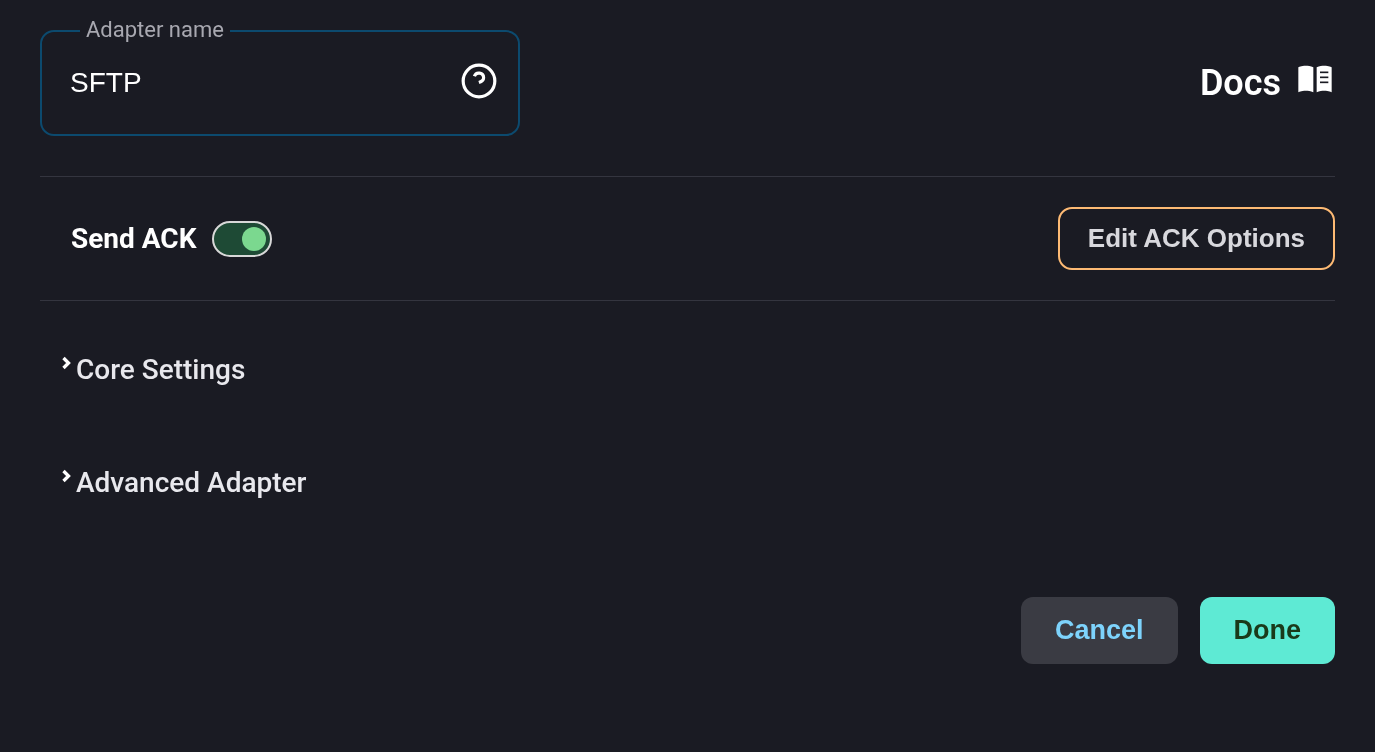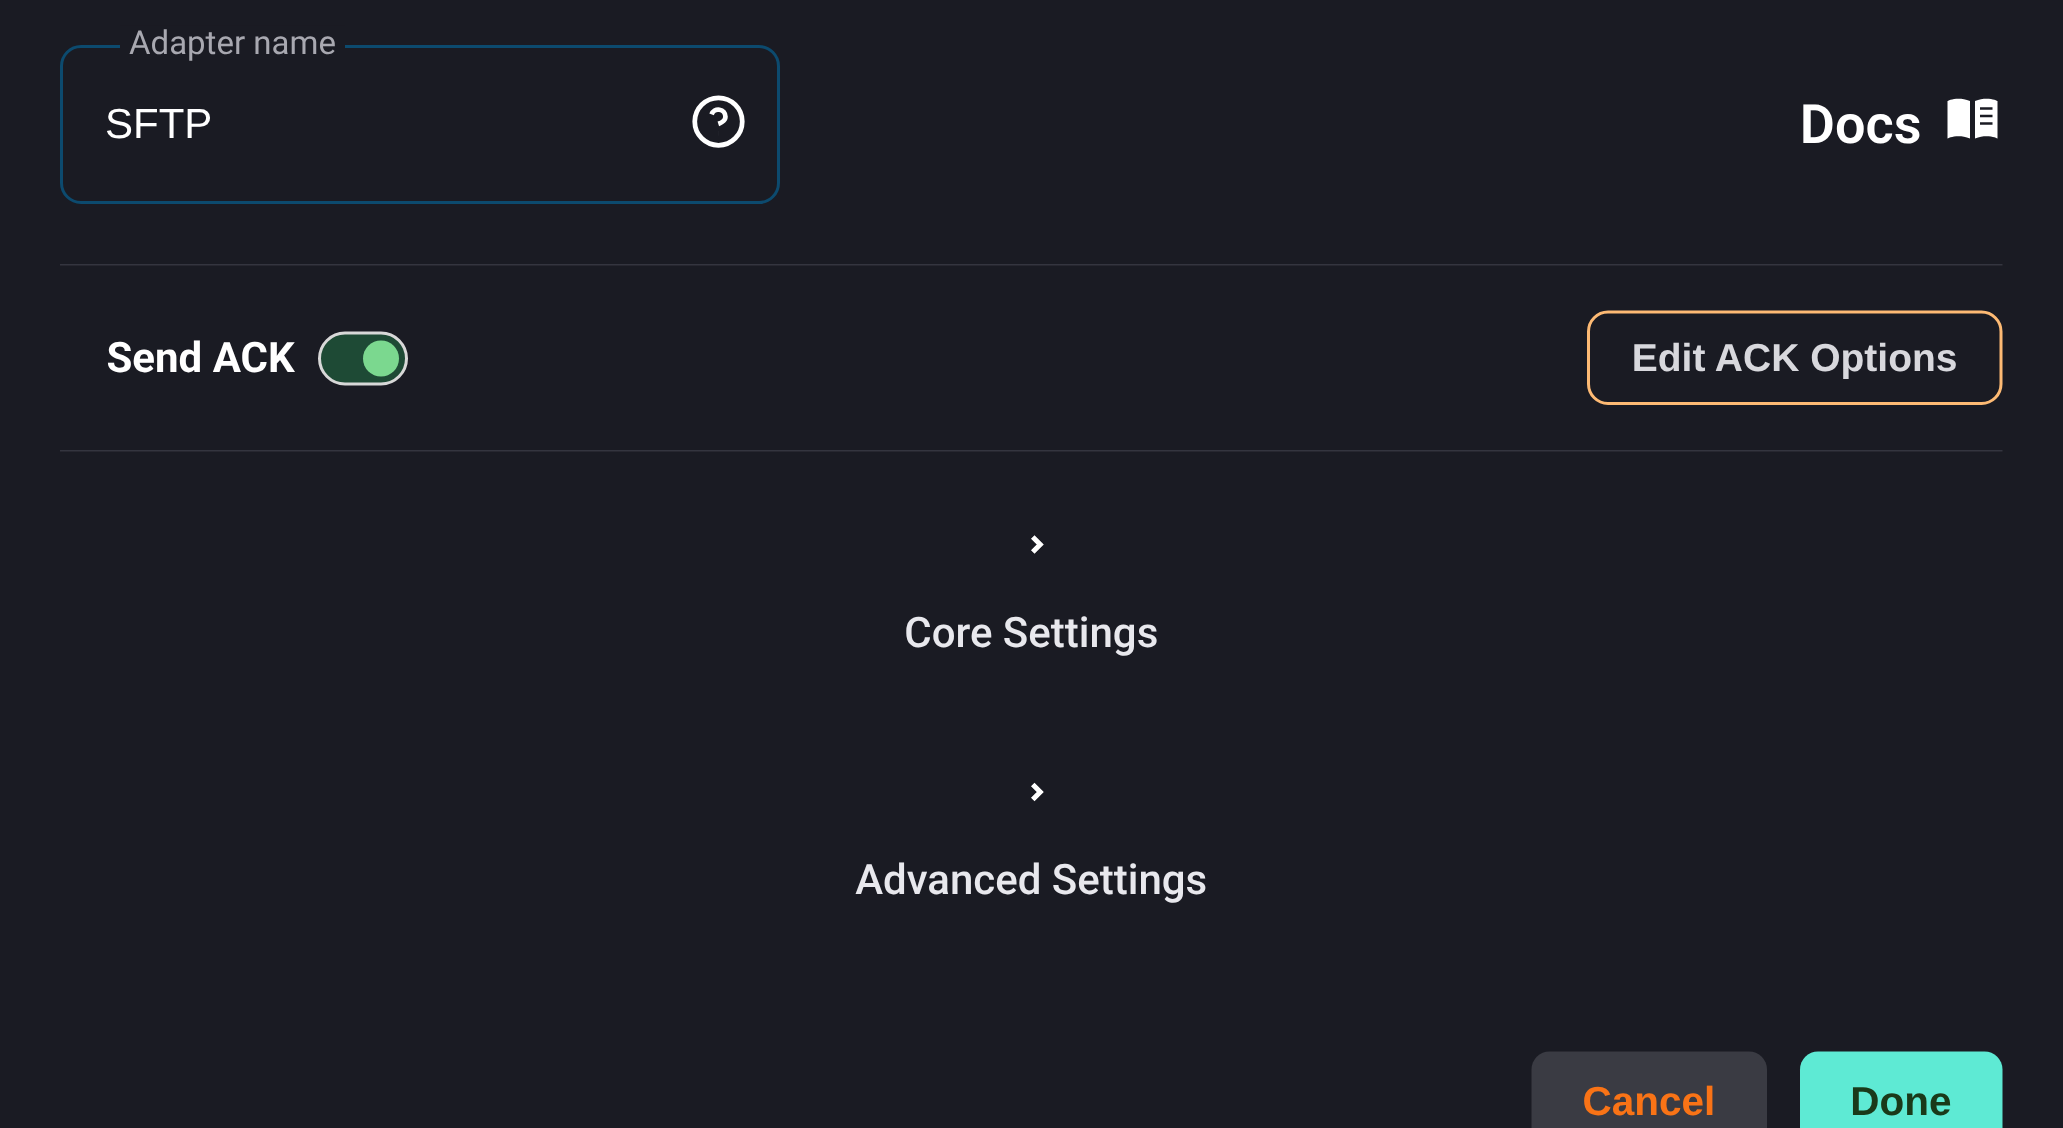--- a/index.html
+++ b/index.html
@@ -106,27 +106,25 @@
       border: 2px solid #fdba74;
       border-radius: 14px;
       padding: 14px 28px;
       font-size: 26px;
       font-weight: 700;
       color: #d8d8dd;
       cursor: pointer;
     }
     .accordion-item {
       display: flex;
-      align-items: center;
-      gap: 28px;
+      align-items: flex-start;
       padding: 28px 10px;
       margin-top: 24px;
       cursor: pointer;
       border-radius: 12px;
-      flex-direction: column;
     }
     .accordion-item:first-of-type {
       margin-top: 32px;
     }
     .accordion-title {
       font-size: 28px;
       font-weight: 500;
       color: #e8e8ed;
     }
     .chevron {
@@ -141,21 +139,21 @@
     .btn {
       border: none;
       border-radius: 12px;
       padding: 18px 34px;
       font-size: 27px;
       font-weight: 600;
       cursor: pointer;
     }
     .btn-cancel {
       background-color: #3a3b43;
-      color: #f97316;
+      color: #7dd3fc;
     }
     .btn-done {
       background-color: #5eead4;
       color: #1a3a1a;
     }
   </style>
 </head>
 <body>
 
 <div class="top-row">
@@ -206,19 +204,19 @@
   </span>
   <span class="accordion-title">Core Settings</span>
 </div>
 
 <div class="accordion-item">
   <span class="chevron">
     <svg width="20" height="20" viewBox="0 0 24 24" fill="none" stroke="#ffffff" stroke-width="4">
       <polyline points="9 18 15 12 9 6"></polyline>
     </svg>
   </span>
-  <span class="accordion-title">Advanced Settings</span>
+  <span class="accordion-title">Advanced Adapter</span>
 </div>
 
 <div class="footer-buttons">
   <button class="btn btn-cancel">Cancel</button>
   <button class="btn btn-done">Done</button>
 </div>
 
 </body></html>

